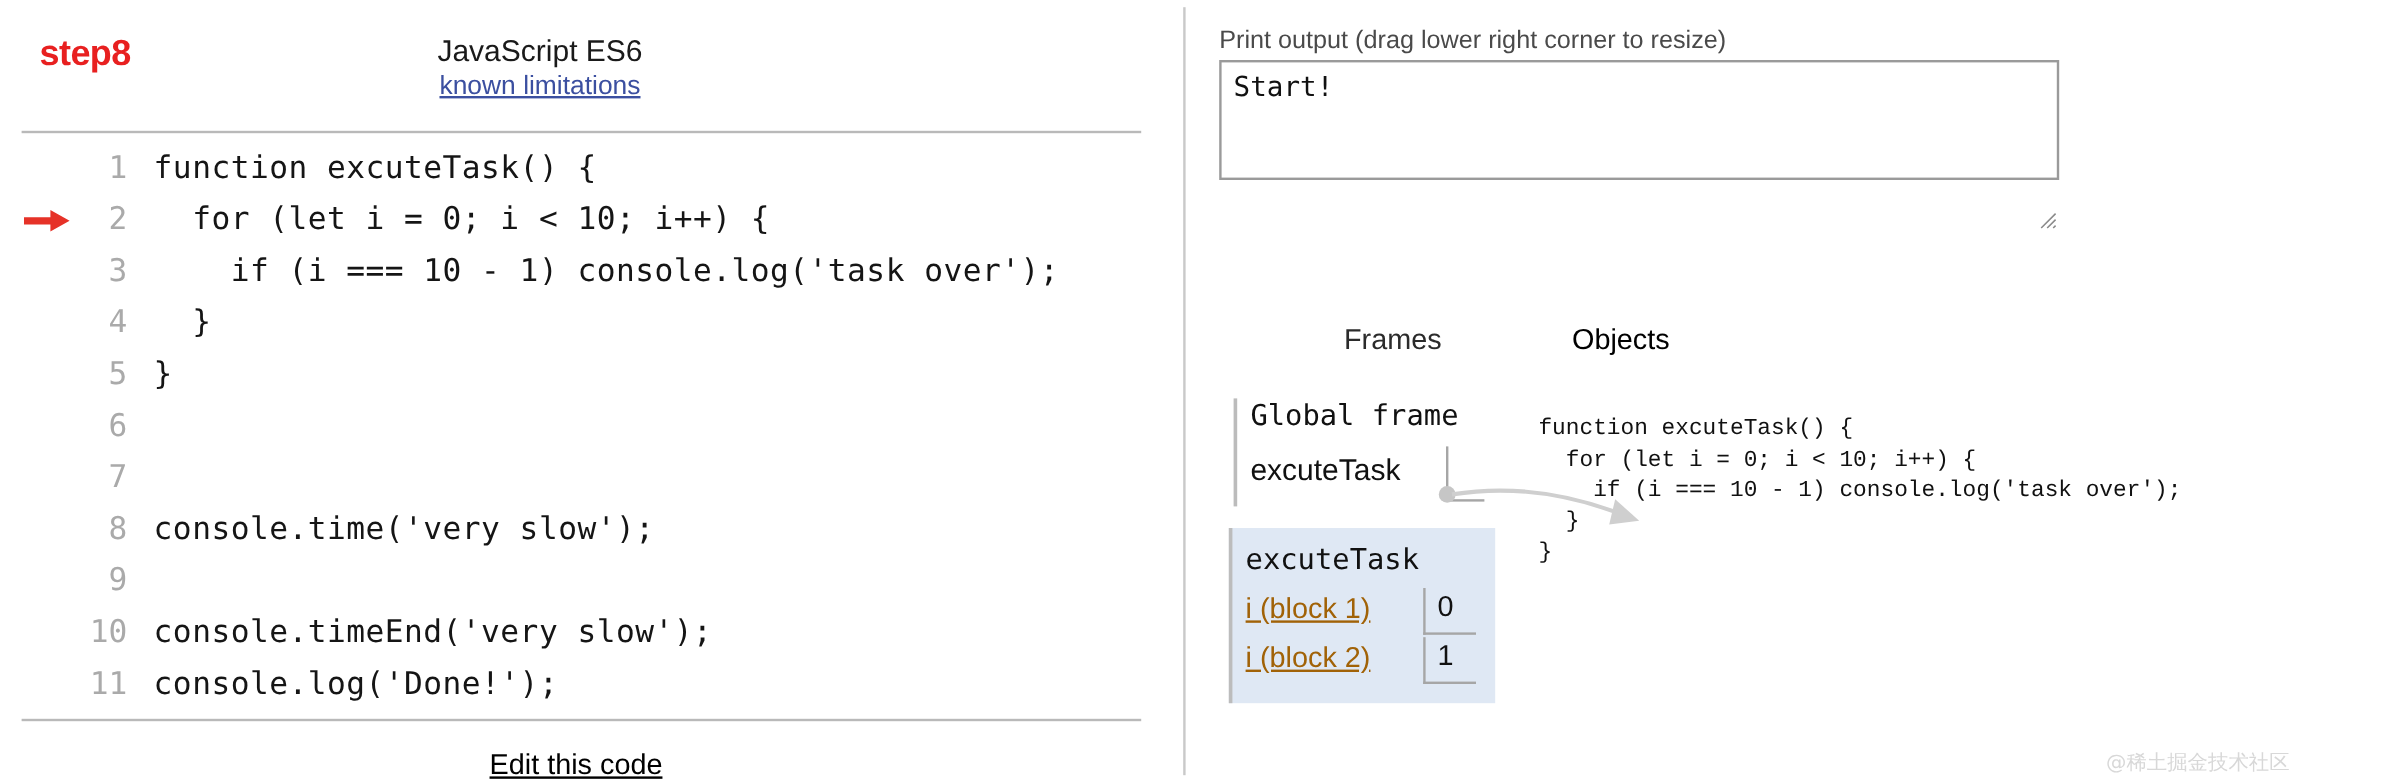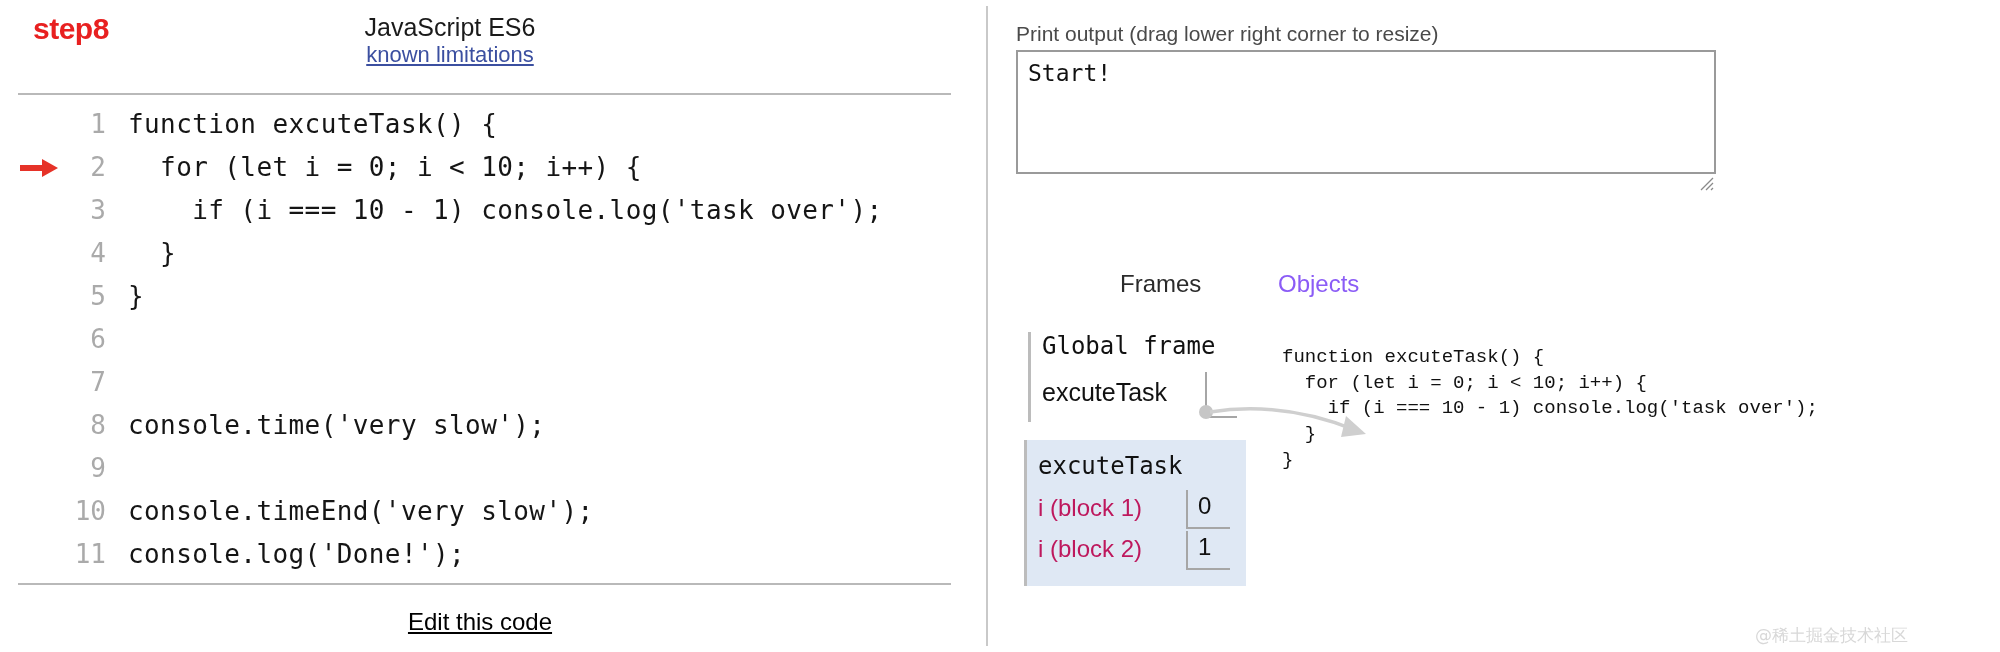--- a/index.html
+++ b/index.html
@@ -11,21 +11,21 @@
     width: 2000px;
     height: 652px;
     position: relative;
     font-family: "Liberation Sans", sans-serif;
     overflow: hidden;
   }
 
   
   #left-pane {
     position: absolute;
-    left: 0; top: 0;
+    left: 0; top: 16px;
     width: 980px;
     height: 456px;
   }
 
   #step-label {
     position: absolute;
     left: 33px; top: 12px;
     font-size: 30px;
     font-weight: bold;
     color: #e82020;
@@ -136,21 +136,21 @@
     position: absolute;
     left: 6px; top: 10px;
     font-size: 21px;
     color: #4a4a4a;
   }
 
   #print-output-box {
     position: absolute;
     left: 6px; top: 38px;
     width: 700px;
-    height: 124px;
+    height: 100px;
     border: 2px solid #9a9a9a;
     background: #ffffff;
     box-sizing: border-box;
   }
   #print-output-text {
     position: absolute;
     left: 10px; top: 8px;
     font-family: "DejaVu Sans Mono", monospace;
     font-size: 23px;
     color: #111111;
@@ -164,23 +164,23 @@
   }
 
   #frames-header {
     position: absolute;
     left: 110px; top: 258px;
     font-size: 24px;
     color: #2b2b2b;
   }
   #objects-header {
     position: absolute;
-    left: 268px; top: 258px;
-    font-size: 24px;
-    color: #8b5cf6;
+    left: 300px; top: 258px;
+    font-size: 24px;
+    color: #000000;
   }
 
   
   #global-frame {
     position: absolute;
     left: 18px; top: 320px;
     width: 205px;
   }
   #global-frame-bar {
     position: absolute;
@@ -234,21 +234,22 @@
   }
   .var-row {
     position: relative;
     height: 41px;
     margin-left: 14px;
   }
   .var-name {
     position: absolute;
     left: 0; top: 4px;
     font-size: 24px;
-    color: #be185d;
+    color: #a16207;
+    text-decoration: underline;
   }
   .var-val-box {
     position: absolute;
     left: 148px; top: 0px;
     width: 44px;
     height: 39px;
     border-left: 2px solid #a6a6a6;
     border-bottom: 2px solid #a6a6a6;
     box-sizing: border-box;
   }

